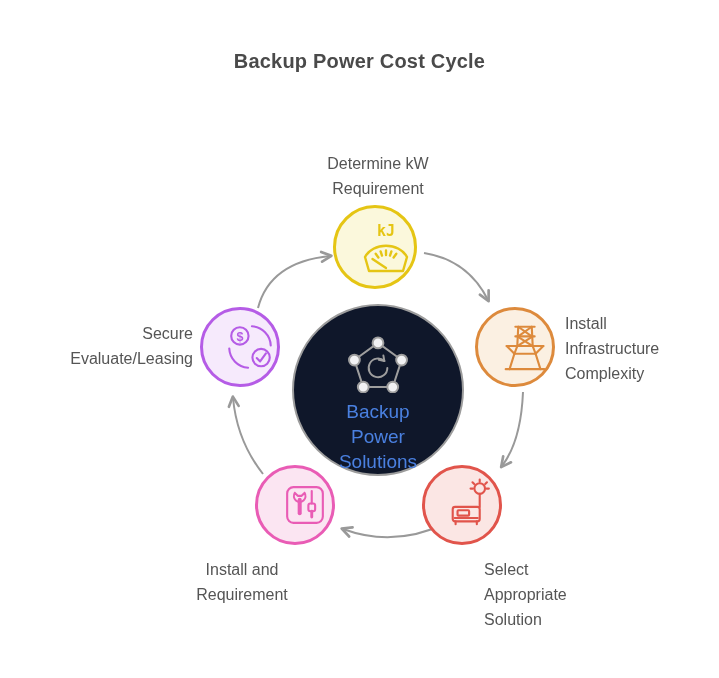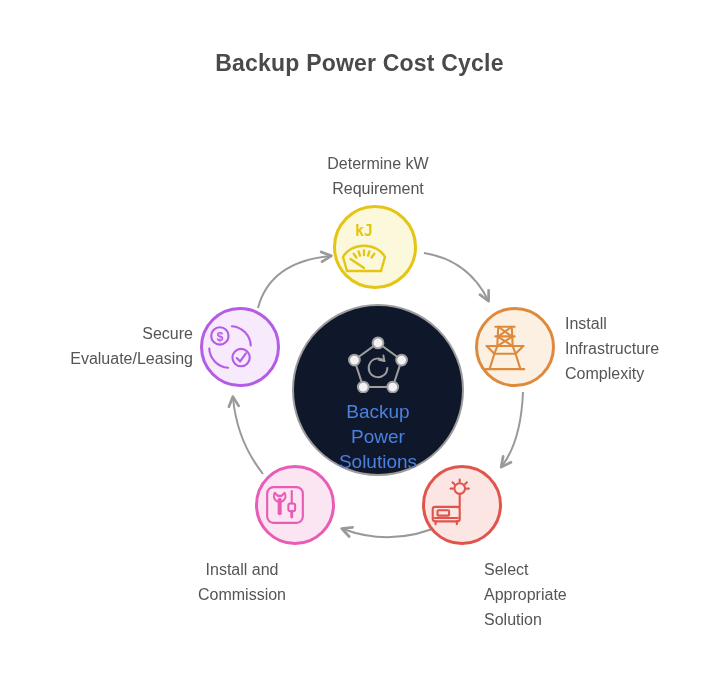--- a/index.html
+++ b/index.html
@@ -2,26 +2,26 @@
 <html><head>
 <meta charset="utf-8">
 <style>
   html,body{margin:0;padding:0;background:#fff;}
   .canvas{
     position:relative;width:719px;height:678px;background:#ffffff;overflow:hidden;
     font-family:"Liberation Sans",sans-serif;
   }
   .title{
     position:absolute;top:50px;left:0;width:100%;text-align:center;
-    font-size:23px;font-weight:bold;color:#4a4a4a;letter-spacing:.2px;
+    font-size:20px;font-weight:bold;color:#4a4a4a;letter-spacing:.2px;
   }
   .arrows{position:absolute;left:0;top:0;width:719px;height:678px;pointer-events:none;z-index:1;}
   .node{
     position:absolute;border-radius:50%;border:3px solid;box-sizing:border-box;
-    display:flex;align-items:center;justify-content:flex-start;z-index:2;background:#fff;
+    display:flex;align-items:center;justify-content:flex-end;z-index:2;background:#fff;
   }
   .node-top{left:333px;top:205px;width:84px;height:84px;}
   .node-right{left:475px;top:307px;width:80px;height:80px;}
   .node-bottom-right{left:422px;top:465px;width:80px;height:80px;}
   .node-bottom-left{left:255px;top:465px;width:80px;height:80px;}
   .node-left{left:200px;top:307px;width:80px;height:80px;}
   .center-circle{
     position:absolute;left:292px;top:304px;width:172px;height:172px;border-radius:50%;
     border:2px solid;box-sizing:border-box;display:flex;flex-direction:column;align-items:center;
     padding-top:30px;z-index:1;
@@ -146,17 +146,17 @@
 
   <div class="step-label lbl-top">Determine kW
 Requirement</div>
   <div class="step-label lbl-right">Install
 Infrastructure
 Complexity</div>
   <div class="step-label lbl-bottom-right">Select
 Appropriate
 Solution</div>
   <div class="step-label lbl-bottom-left">Install and
-Commission</div>
+Requirement</div>
   <div class="step-label lbl-left">Secure
 Evaluate/Leasing</div>
 
 </div>
 
 </body></html>

